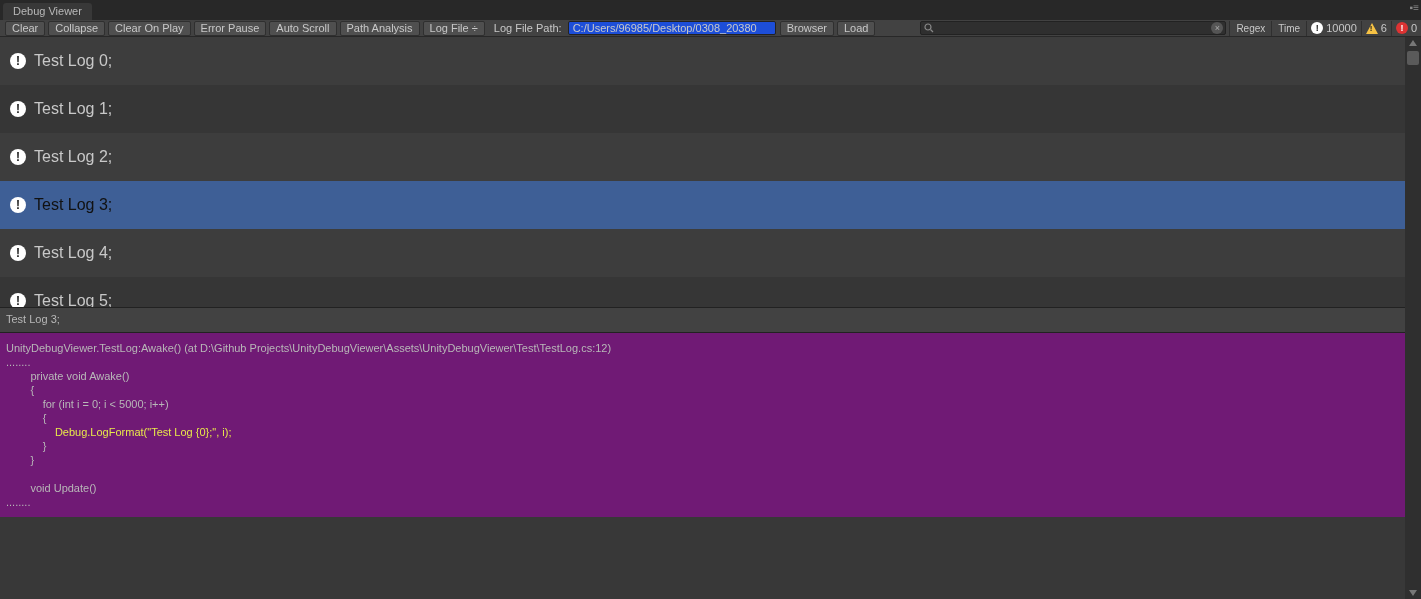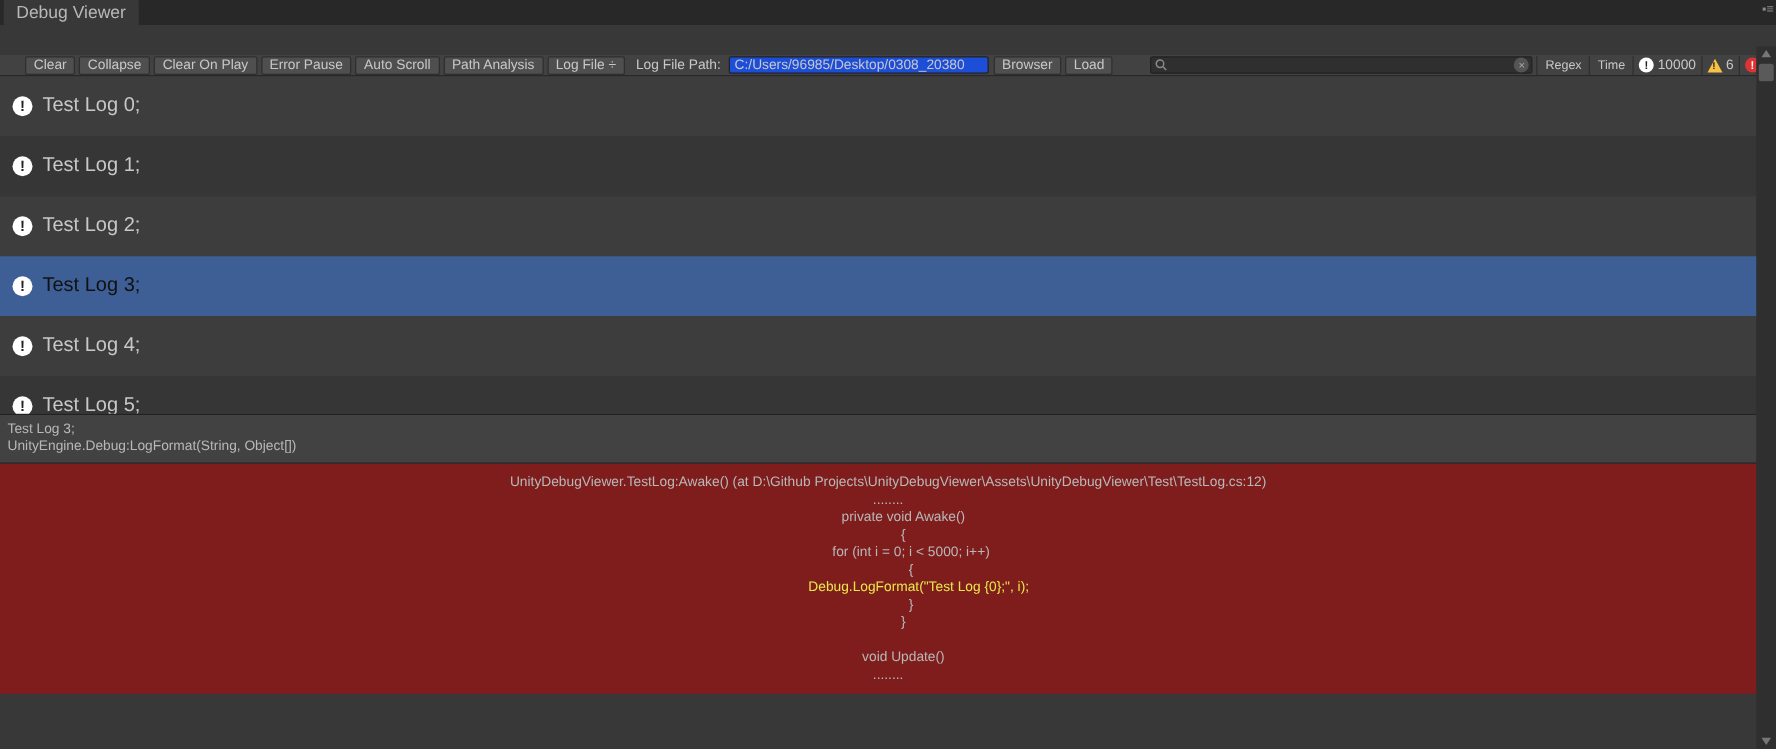--- a/index.html
+++ b/index.html
@@ -18,39 +18,38 @@
     background: #282828;
     display: flex;
     align-items: flex-end;
     position: relative;
   }
   .tab {
     background: #383838;
     border-top-left-radius: 3px;
     border-top-right-radius: 3px;
     padding: 2px 10px 3px 10px;
-    font-size: 14px;
+    font-size: 11px;
     margin-left: 3px;
     color: #b8b8b8;
   }
   .tab-bar .more {
     position: absolute;
     right: 2px;
     top: 2px;
     font-size: 10px;
     color: #888;
   }
   .toolbar {
     height: 17px;
     background: #424242;
     border-bottom: 1px solid #282828;
     display: flex;
     align-items: center;
-    padding-left: 20px;
-    margin-top: 24px;
+    padding-left: 5px;
   }
   .btn {
     background: #4f4f4f;
     border: 1px solid #2f2f2f;
     border-radius: 2px;
     color: #c8c8c8;
     font-size: 11px;
     padding: 0 6px;
     height: 15px;
     line-height: 13px;
@@ -166,28 +165,27 @@
   .detail-header {
     background: #424242;
     padding: 4px 6px 6px 6px;
     border-top: 1px solid #222;
     border-bottom: 1px solid #222;
     font-size: 11px;
     color: #b8b8b8;
     line-height: 14px;
   }
   .detail-body {
-    background: #7f1d1d;
+    background: #701a75;
     padding: 8px 6px;
     font-size: 11px;
     color: #b8b8b8;
     line-height: 14px;
     white-space: pre;
     font-family: 'Segoe UI', Arial, sans-serif;
-    text-align: center;
   }
   .detail-body .hl { color: #e8e84a; }
   .icon-circle {
     width: 16px;
     height: 16px;
     border-radius: 50%;
     display: inline-flex;
     align-items: center;
     justify-content: center;
     flex-shrink: 0;
@@ -299,21 +297,20 @@
       <span class="log-text">Test Log 4;</span>
     </div>
     <div class="log-row odd">
       <span class="icon-circle info">!</span>
       <span class="log-text">Test Log 5;</span>
     </div>
   </div>
 
 <div class="detail-header">
   <div>Test Log 3;</div>
-  <div>UnityEngine.Debug:LogFormat(String, Object[])</div>
 </div>
 
 <div class="detail-body"><span>UnityDebugViewer.TestLog:Awake() (at D:\Github Projects\UnityDebugViewer\Assets\UnityDebugViewer\Test\TestLog.cs:12)</span>
 <span>........</span>
 <span>        private void Awake()</span>
 <span>        {</span>
 <span>            for (int i = 0; i &lt; 5000; i++)</span>
 <span>            {</span>
 <span class="hl">                Debug.LogFormat("Test Log {0};", i);</span>
 <span>            }</span>

